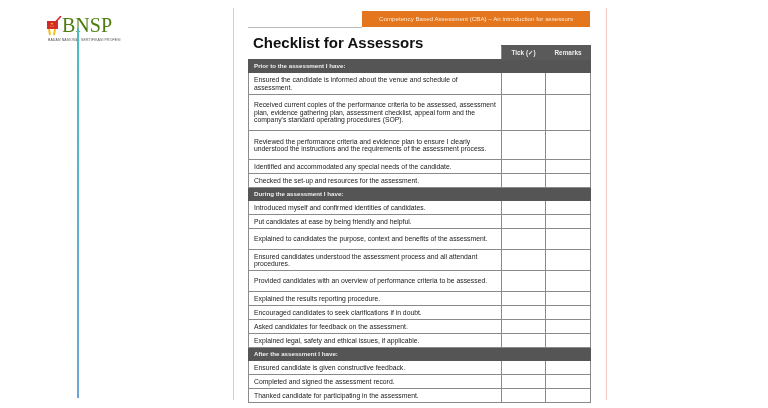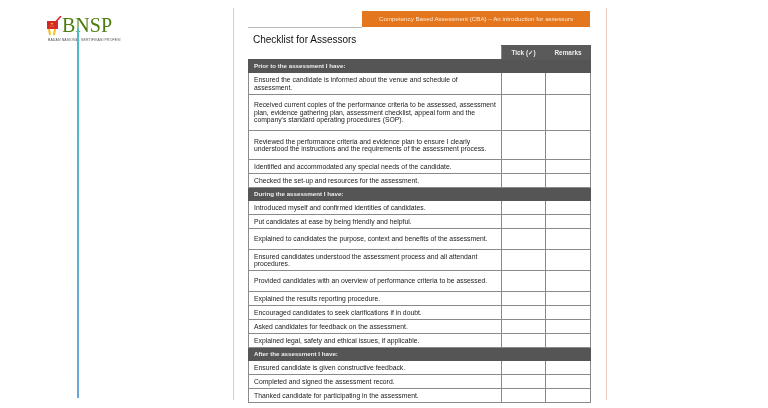--- a/index.html
+++ b/index.html
@@ -6,21 +6,21 @@
   body{width:768px;height:408px;background:#fff;position:relative;overflow:hidden;font-family:"Liberation Sans",sans-serif;}
   .logo{position:absolute;left:46px;top:14px;width:90px;height:32px;}
   .logo-mark{position:absolute;left:0;top:2px;width:16px;height:20px;}
   .logo-text{position:absolute;left:16px;top:0;font-family:"Liberation Serif",serif;font-size:20px;color:#4d7c0f;letter-spacing:0px;line-height:22px;}
   .logo-sub{position:absolute;left:2px;top:24px;font-size:3.5px;color:#555;white-space:nowrap;letter-spacing:0.1px;}
   .vline{position:absolute;left:77px;top:28px;width:2px;height:370px;background:linear-gradient(#4bbcc4,#6aa6d8);}
   .page-border-l{position:absolute;left:233px;top:8px;width:1px;height:392px;background:#e8c9bd;}
   .page-border-r{position:absolute;left:606px;top:8px;width:1px;height:392px;background:#f2c9c0;}
   .banner{position:absolute;left:362px;top:11px;width:228px;height:16px;background:#e4761d;color:#fde9d6;font-size:6.2px;line-height:16px;text-align:center;white-space:nowrap;}
   .banner-rule{position:absolute;left:248px;top:27px;width:114px;height:1px;background:#bbb;}
-  .title{position:absolute;left:253px;top:34px;font-size:10px;font-weight:normal;color:#111;}
+  .title{position:absolute;left:253px;top:34px;font-size:15px;font-weight:bold;color:#111;}
   table{position:absolute;left:248px;top:45px;width:342px;border-collapse:collapse;table-layout:fixed;}
   td,th{font-size:6.8px;line-height:7.4px;color:#1a1a1a;padding:2px 5px;border:1px solid #8a8a8a;vertical-align:middle;}
   th{background:#5a5a5a;color:#eee;font-weight:bold;font-size:6.4px;height:9px;border:1px solid #5a5a5a;border-left:1px solid #888;}
   th.blank{background:transparent;border:none;}
   tr.section td{background:#555;color:#eee;font-weight:bold;font-size:6.2px;height:8px;border-color:#555;}
   td.c{padding:0;}
   col.a{width:253px;} col.b{width:44px;} col.d{width:45px;}
 </style>
 </head>
 <body>

